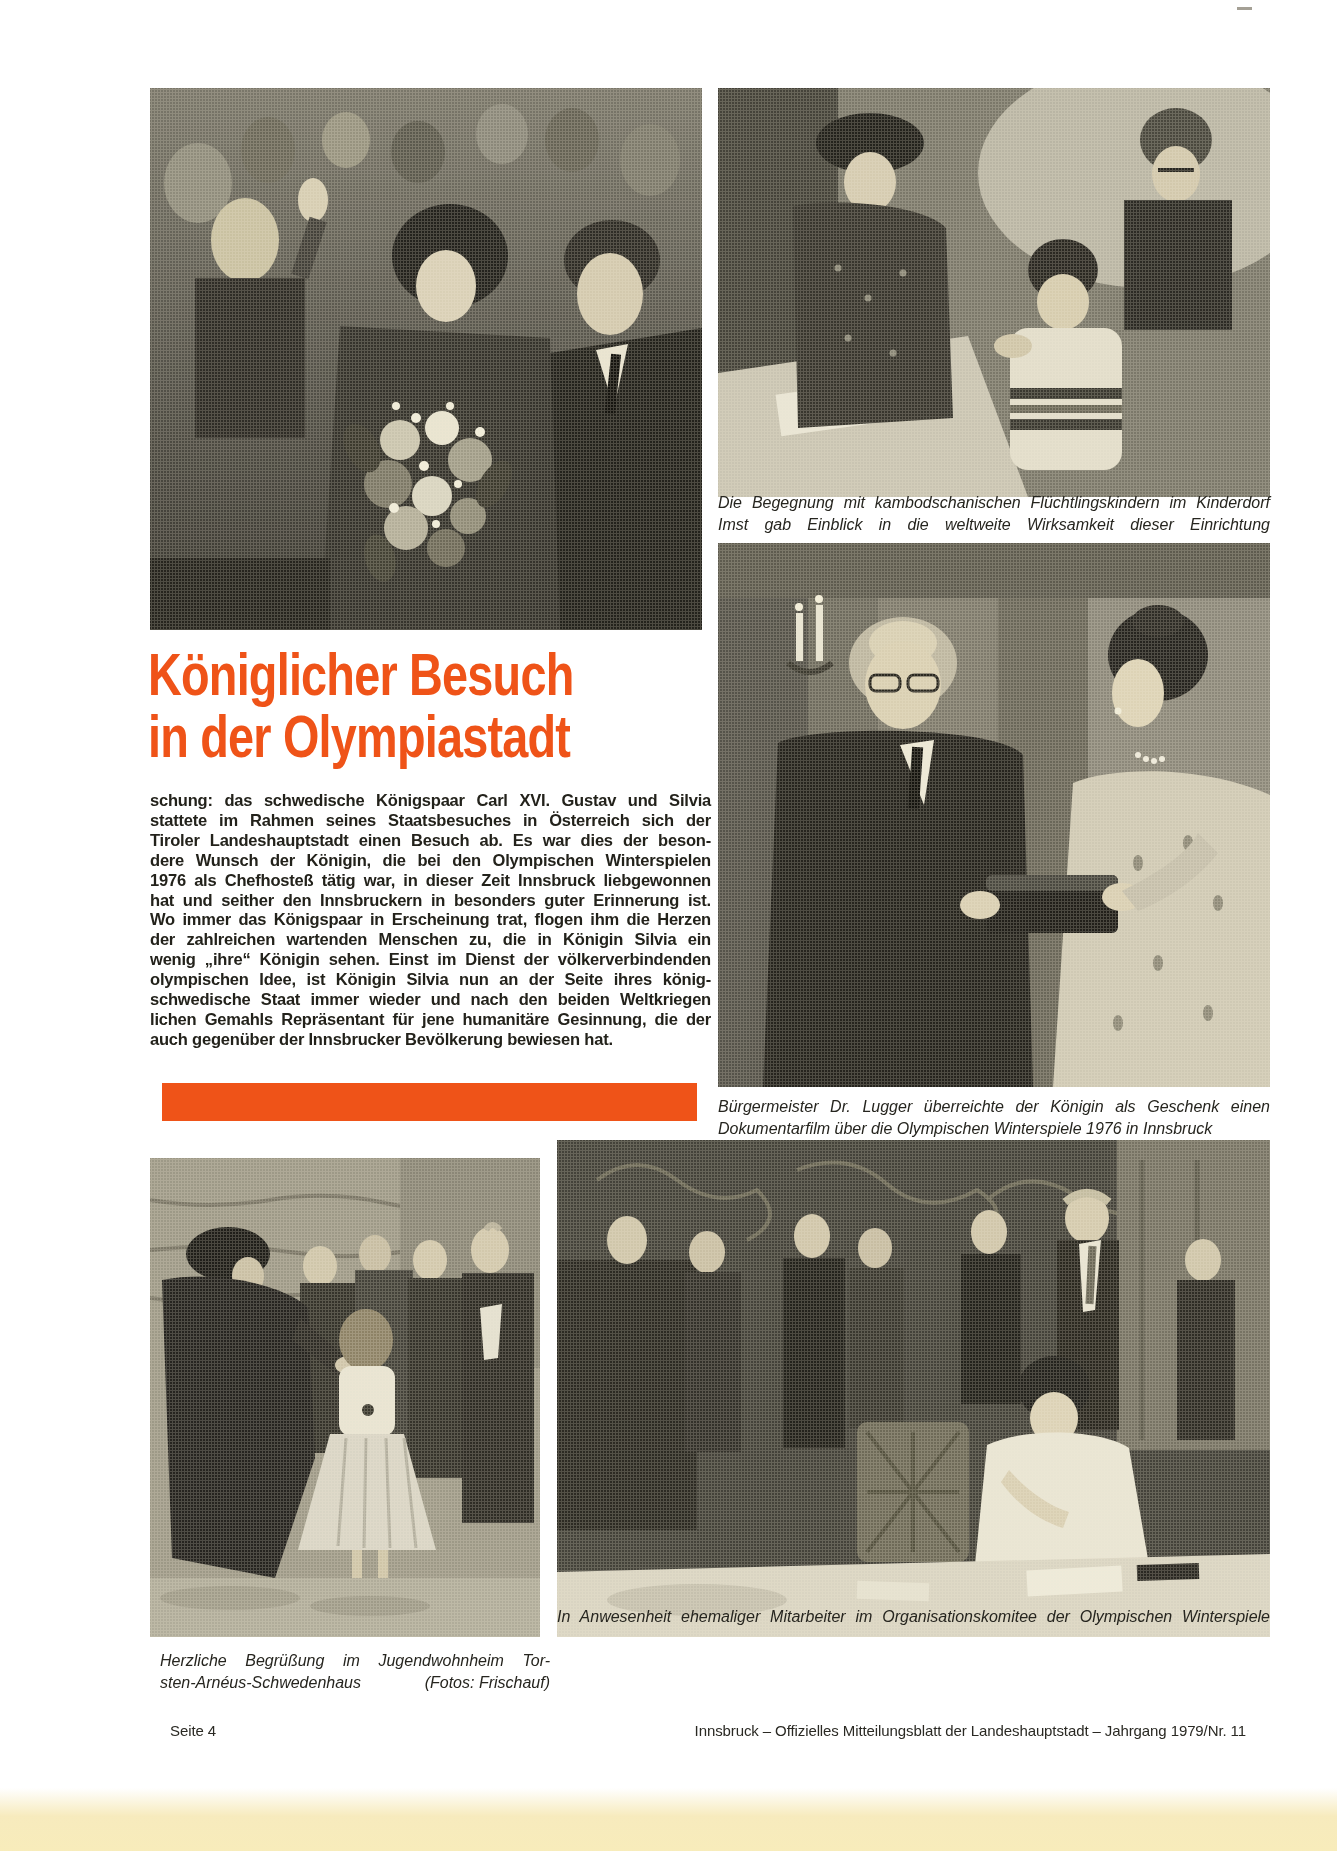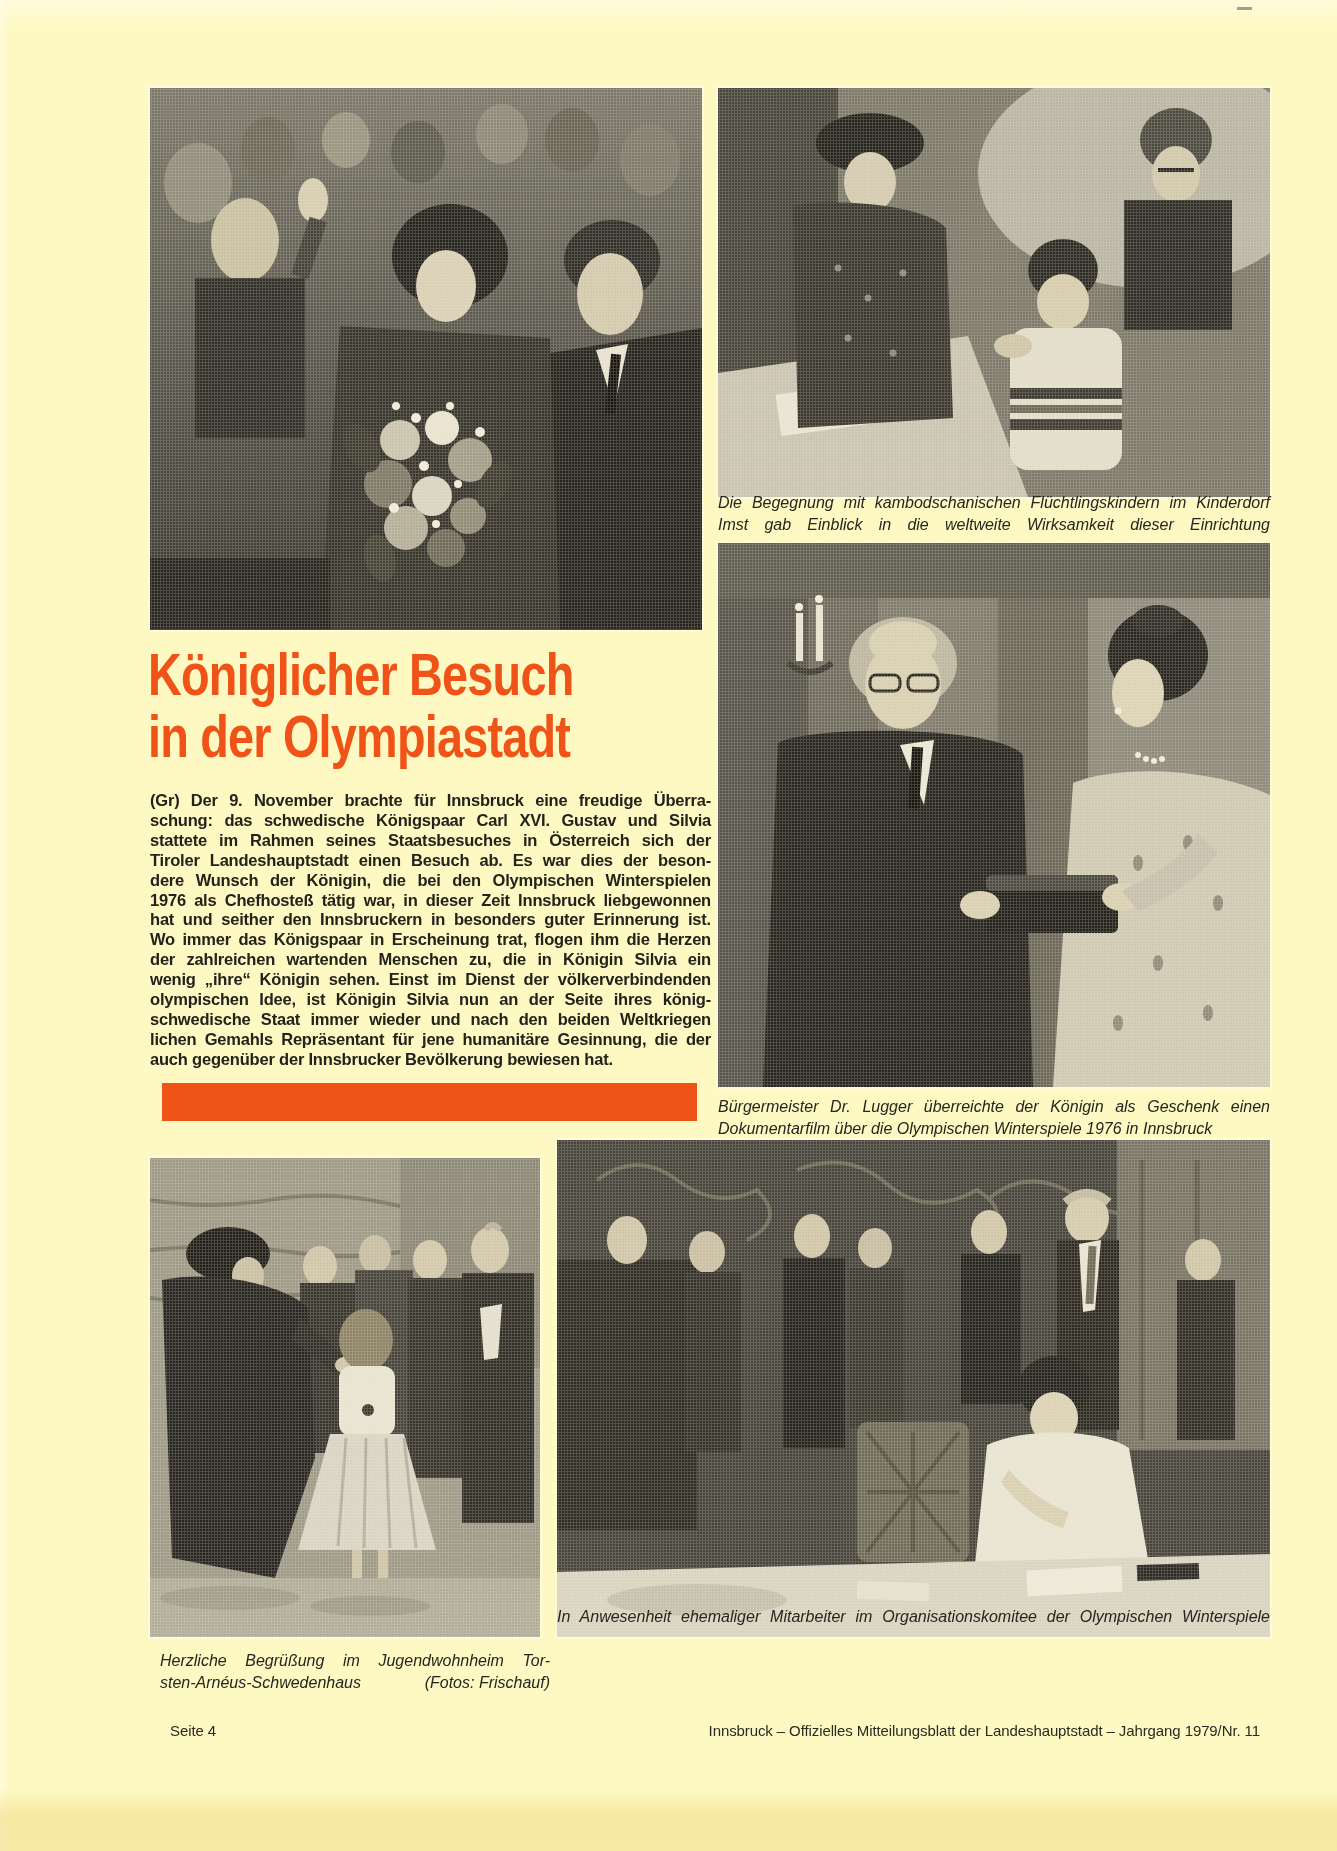--- a/index.html
+++ b/index.html
@@ -1,18 +1,18 @@
 <!DOCTYPE html>
 <html><head>
 <meta charset="utf-8">
 <style>
   html,body{margin:0;padding:0;background:#d8d2c0;}
   .page{
     position:relative; width:1337px; height:1851px; overflow:hidden;
-    background:#fef9c3;
+    background:#ffffff;
     font-family:"Liberation Sans","DejaVu Sans",sans-serif;
     color:#1d1c17;
   }
   .page::before{ 
     content:""; position:absolute; left:0; top:0; right:0; height:30px;
     background:linear-gradient(180deg, rgba(255,255,255,.38), rgba(255,255,255,0));
     pointer-events:none;
   }
   .edgeL{position:absolute;left:0;top:0;bottom:0;width:10px;
     background:linear-gradient(90deg, rgba(255,255,255,.35), rgba(255,255,255,0));}
@@ -39,21 +39,21 @@
   .cap{position:absolute; font-style:italic; font-size:16px; line-height:21.5px; color:#26251f;}
   .cline{white-space:nowrap; text-align:justify; text-align-last:justify;}
   .cline-left{text-align-last:left;}
   .cap .split{display:flex; justify-content:space-between; white-space:nowrap;}
 
   .bar{position:absolute; left:162px; top:1083px; width:535px; height:38px; background:#ef5318;}
 
   .footer{position:absolute; top:1722px; left:0; width:1337px; font-size:15px;
     letter-spacing:-0.1px; color:#2a2923;}
   .footer .pageno{position:absolute; left:150px; top:0;margin-left:20px;}
-  .footer .pub{position:absolute; left:547px; top:0; width:713px; text-align:right; white-space:nowrap;}
+  .footer .pub{position:absolute; left:533px; top:0; width:713px; text-align:right; white-space:nowrap;}
 </style>
 </head>
 <body>
 
 <div class="page">
   <div class="edgeL"></div>
   <div class="scanmark"></div>
 
   <div class="photo" style="left:150px;top:88px;width:552px;height:542px;">
     <svg viewBox="0 0 552 542" preserveAspectRatio="none">
@@ -193,21 +193,20 @@
     <div class="cline">Bürgermeister Dr. Lugger überreichte der Königin als Geschenk einen</div>
     <div class="cline cline-left">Dokumentarfilm über die Olympischen Winterspiele 1976 in Innsbruck</div>
   </div>
 
   <div class="headline">
     <span class="hl">Königlicher Besuch</span>
     <span class="hl">in der Olympiastadt</span>
   </div>
 
   <div class="bodytext">
-    <div class="bline">(Gr) Der 9. November brachte für Innsbruck eine freudige Überra-</div>
     <div class="bline">schung: das schwedische Königspaar Carl XVI. Gustav und Silvia</div>
     <div class="bline">stattete im Rahmen seines Staatsbesuches in Österreich sich der</div>
     <div class="bline">Tiroler Landeshauptstadt einen Besuch ab. Es war dies der beson-</div>
     <div class="bline">dere Wunsch der Königin, die bei den Olympischen Winterspielen</div>
     <div class="bline">1976 als Chefhosteß tätig war, in dieser Zeit Innsbruck liebgewonnen</div>
     <div class="bline">hat und seither den Innsbruckern in besonders guter Erinnerung ist.</div>
     <div class="bline">Wo immer das Königspaar in Erscheinung trat, flogen ihm die Herzen</div>
     <div class="bline">der zahlreichen wartenden Menschen zu, die in Königin Silvia ein</div>
     <div class="bline">wenig „ihre“ Königin sehen. Einst im Dienst der völkerverbindenden</div>
     <div class="bline">olympischen Idee, ist Königin Silvia nun an der Seite ihres könig-</div>

